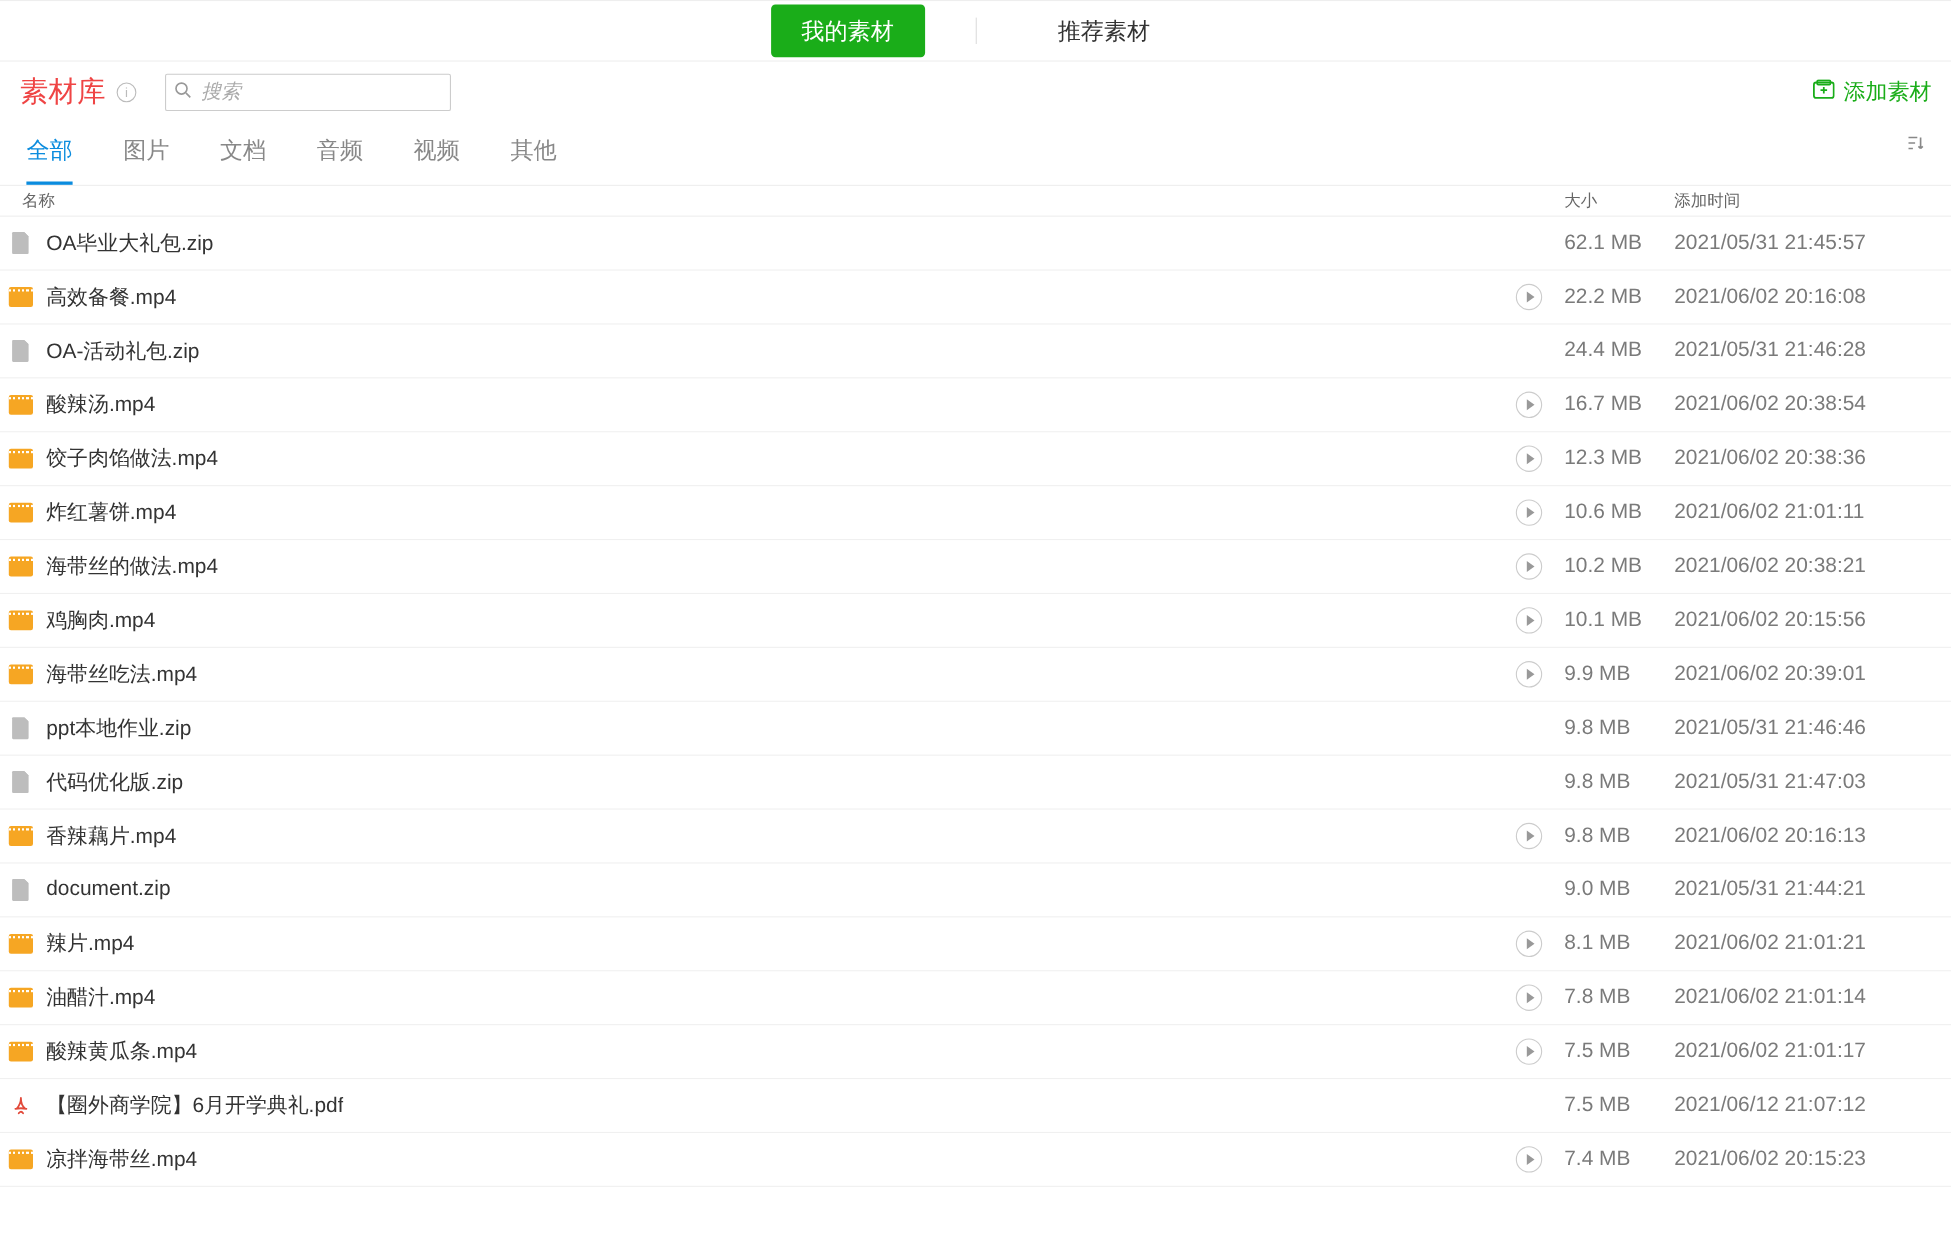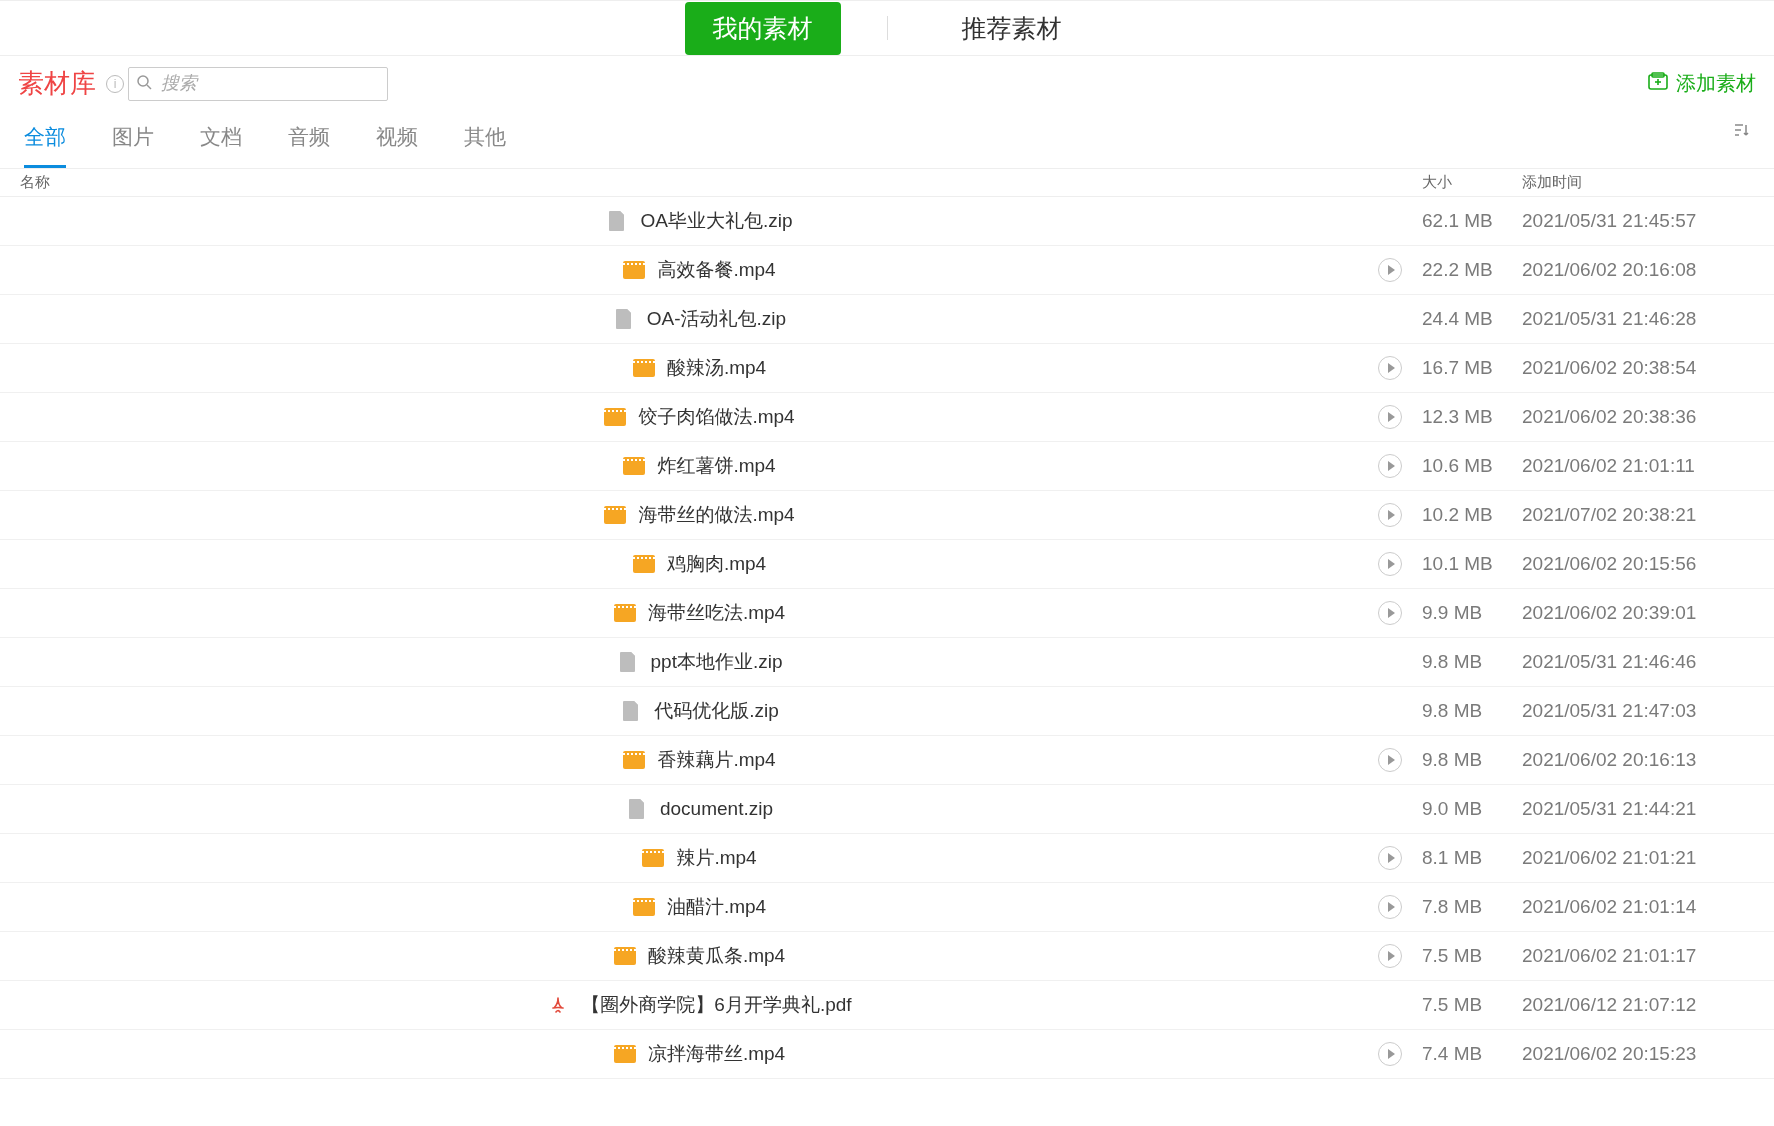--- a/index.html
+++ b/index.html
@@ -15,21 +15,21 @@
   .topnav {
     height: 56px;
     border-top: 1px solid #eee;
     border-bottom: 1px solid #eee;
     display: flex;
     align-items: center;
     justify-content: center;
     gap: 0;
   }
   .topnav-tab {
-    font-size: 25px;
+    font-size: 21px;
     padding: 10px 28px;
     border-radius: 4px;
     color: #333;
     cursor: pointer;
     display: inline-flex;
     align-items: center;
   }
   .topnav-tab.active {
     background: #1aad19;
     color: #fff;
@@ -58,21 +58,21 @@
     justify-content: center;
     width: 18px; height: 18px;
     border: 1px solid #bbb;
     border-radius: 50%;
     color: #bbb;
     font-size: 12px;
     margin-left: 10px;
     line-height: 1;
   }
   .search-wrap {
-    margin-left: 4px;
+    margin-left: 26px;
     position: relative;
   }
   .search-input {
     width: 260px;
     height: 34px;
     border: 1px solid #ccc;
     border-radius: 2px;
     padding: 0 10px 0 32px;
     font-size: 18px;
     color: #333;
@@ -149,24 +149,23 @@
   }
   .file-row .col-size,
   .file-row .col-time {
     color: #7a7a7a;
     font-size: 19px;
   }
   .file-name-wrap {
     display: flex;
     align-items: center;
     flex: 1;
-    padding-left: 21px;
+    padding-left: 8px;
     gap: 12px;
     min-width: 0;
-    justify-content: center;
   }
   .file-icon {
     width: 22px; height: 22px;
     flex-shrink: 0;
     display: inline-flex;
     align-items: center;
     justify-content: center;
   }
   .file-name {
     white-space: nowrap;
@@ -356,21 +355,21 @@
       <div class="file-name-wrap">
         <span class="file-icon">
           <span class="ic-video"></span>
         </span>
         <span class="file-name">海带丝的做法.mp4</span>
       </div>
       <div class="col-play"><span class="play-btn">
           <span class="tri"></span>
         </span></div>
       <div class="col-size">10.2 MB</div>
-      <div class="col-time">2021/07/02 20:38:21</div>
+      <div class="col-time">2021/06/02 20:38:21</div>
     </div>
     <div class="file-row">
       <div class="file-name-wrap">
         <span class="file-icon">
           <span class="ic-video"></span>
         </span>
         <span class="file-name">鸡胸肉.mp4</span>
       </div>
       <div class="col-play"><span class="play-btn">
           <span class="tri"></span>

